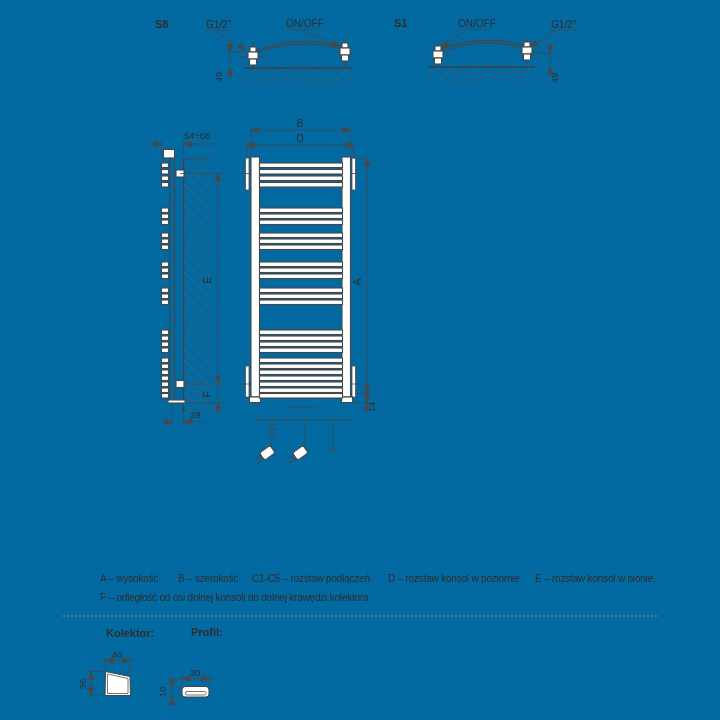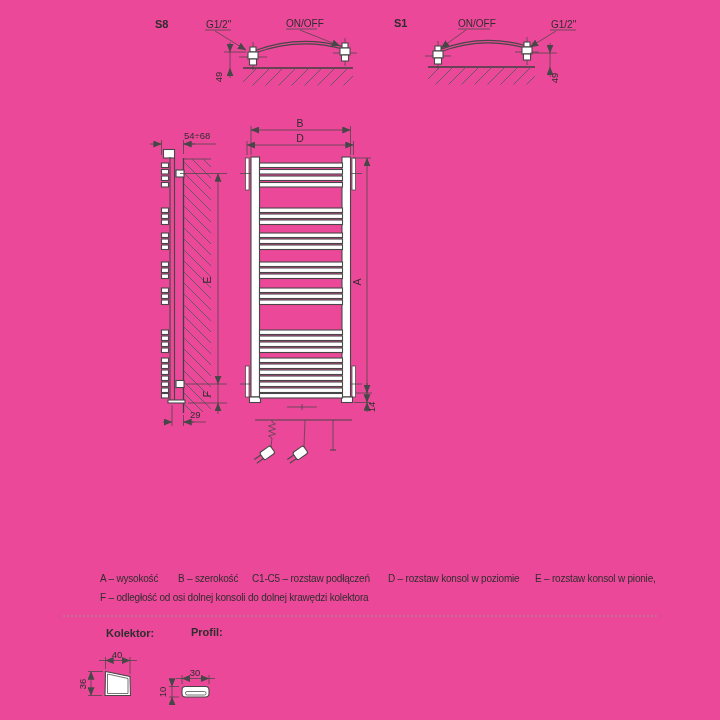--- a/index.html
+++ b/index.html
@@ -1,16 +1,16 @@
 <!DOCTYPE html>
 <html><head>
 <meta charset="utf-8">
 <style>
   html,body{margin:0;padding:0;background:#ffffff;}
-  #page{position:relative;width:720px;height:720px;background:#ec4899;overflow:hidden;}
+  #page{position:relative;width:720px;height:720px;background:#0369a1;overflow:hidden;}
   svg{position:absolute;left:0;top:0;}
   svg text{font-family:"Liberation Sans","DejaVu Sans",sans-serif;fill:#2e2e2e;}
   .hdr{font-size:11px;font-weight:bold;}
   .lab{font-size:10px;}
   .dim{font-size:9.5px;}
   .letter{font-size:10.5px;}
   .legend{font-size:10px;letter-spacing:-0.2px;}
   .ln{stroke:#474747;stroke-width:1.1;fill:none;}
   .thin{stroke:#474747;stroke-width:0.75;fill:none;}
   .thick{stroke:#3f3f3f;stroke-width:1.3;fill:none;}

